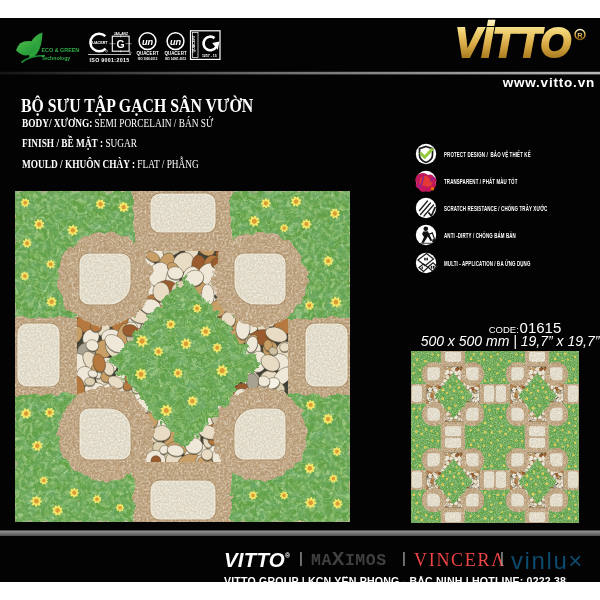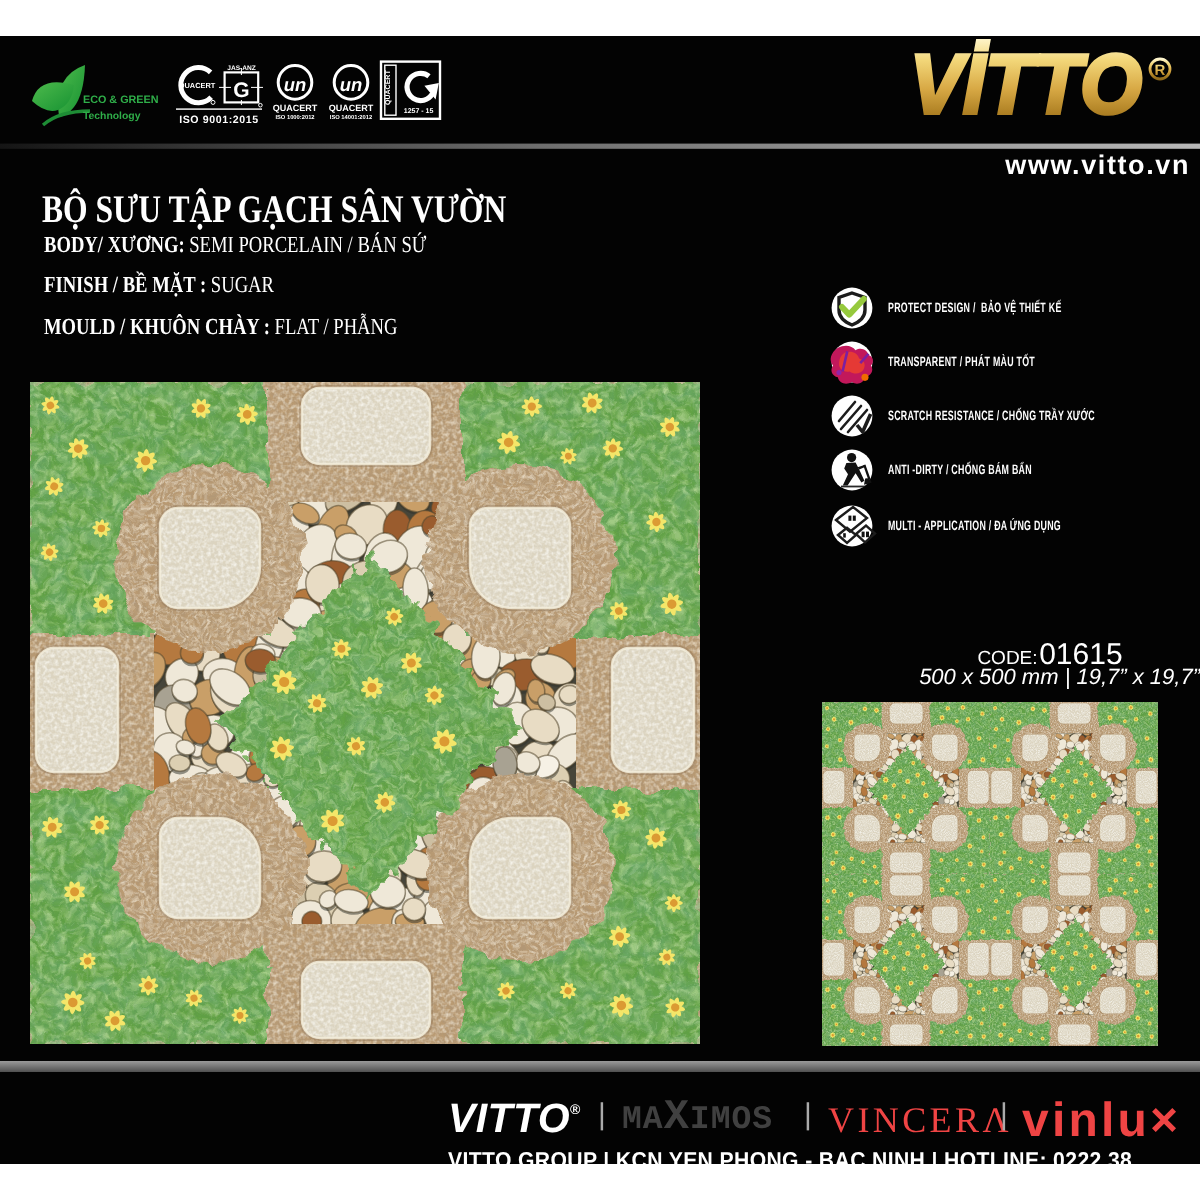--- a/index.html
+++ b/index.html
@@ -762,30 +762,30 @@
 
 <div class="abs" style="left:444px;top:204.5px;color:#fff;font-weight:bold;font-size:6.8px;letter-spacing:0.2px;transform:scaleX(0.65);transform-origin:0 50%;white-space:nowrap;">SCRATCH RESISTANCE / CHỐNG TRẦY XƯỚC</div>
 
 <div class="abs" style="left:444px;top:232px;color:#fff;font-weight:bold;font-size:6.8px;letter-spacing:0.2px;transform:scaleX(0.65);transform-origin:0 50%;white-space:nowrap;">ANTI -DIRTY / CHỐNG BÁM BẨN</div>
 
 <div class="abs" style="left:444px;top:259.5px;color:#fff;font-weight:bold;font-size:6.8px;letter-spacing:0.2px;transform:scaleX(0.65);transform-origin:0 50%;white-space:nowrap;">MULTI - APPLICATION / ĐA ỨNG DỤNG</div>
 
 <div class="abs" style="left:420px;top:318.5px;width:180px;text-align:center;color:#fff;">
 <span style="font-size:9.5px;margin-left:30px;">CODE: </span><span style="font-size:15px;margin-top:43px;">01615</span></div>
 
-<div class="abs" style="left:420px;top:332.5px;width:180px;text-align:right;color:#fff;font-style:italic;font-size:11px;">500 x 500 mm | 19,7” x 19,7”</div>
+<div class="abs" style="left:420px;top:332.5px;width:180px;text-align:center;color:#fff;font-style:italic;font-size:14px;">500 x 500 mm | 19,7” x 19,7”</div>
 
 <div class="abs" style="left:224px;top:547.5px;color:#fff;font-weight:bold;font-style:italic;font-size:20.5px;letter-spacing:0.2px;">VITTO<span style="font-size:7px;vertical-align:9px;font-style:normal;">®</span></div>
 
 <div class="abs" style="left:299px;top:549px;color:#aaa;font-size:15px;">|</div>
 
 <div class="abs" style="left:311px;top:548px;color:#404040;font-weight:bold;font-size:16.5px;letter-spacing:0.5px;font-family:Liberation Mono, monospace;">MA<span style="font-size:21px;">X</span>IMOS</div>
 
 <div class="abs" style="left:402px;top:549px;color:#aaa;font-size:15px;">|</div>
 
 <div class="abs" style="left:414px;top:550px;color:#ef4444;font-family:'Liberation Serif',serif;font-size:18px;letter-spacing:1.7px;">VINCERΛ</div>
 
 <div class="abs" style="left:500px;top:549px;color:#aaa;font-size:15px;">|</div>
 
-<div class="abs" style="left:511px;top:546.5px;color:#ef4444;font-weight:bold;font-size:24px;letter-spacing:1.6px;">vinlu×</div>
+<div class="abs" style="left:511px;top:546.5px;color:#0c4a6e;font-weight:normal;font-size:24px;letter-spacing:1.6px;">vinlu×</div>
 
 <div class="abs" style="left:224px;top:576px;width:372px;height:6px;overflow:hidden;color:#fff;font-weight:bold;font-size:11.5px;line-height:1;letter-spacing:0.2px;white-space:nowrap;transform:scaleX(0.92);transform-origin:0 0;">VITTO GROUP | KCN YÊN PHONG - BẮC NINH | HOTLINE: 0222 3885 666 88</div>
 </div>
 
 </body></html>

